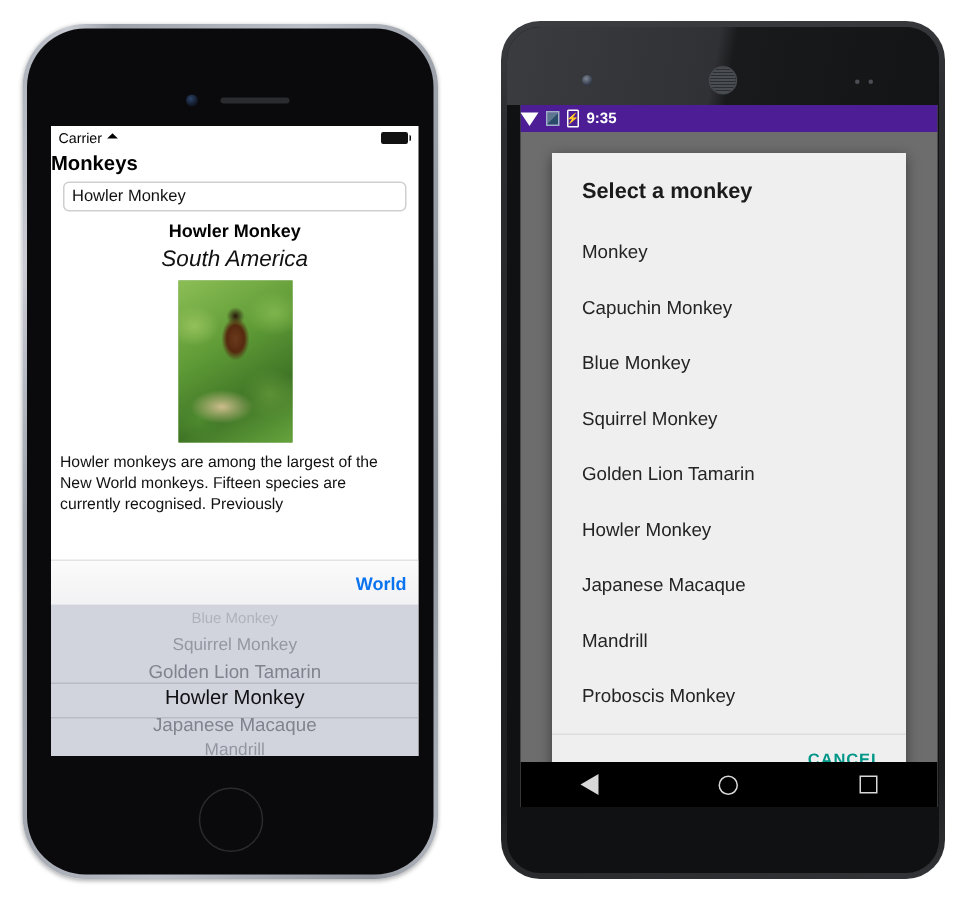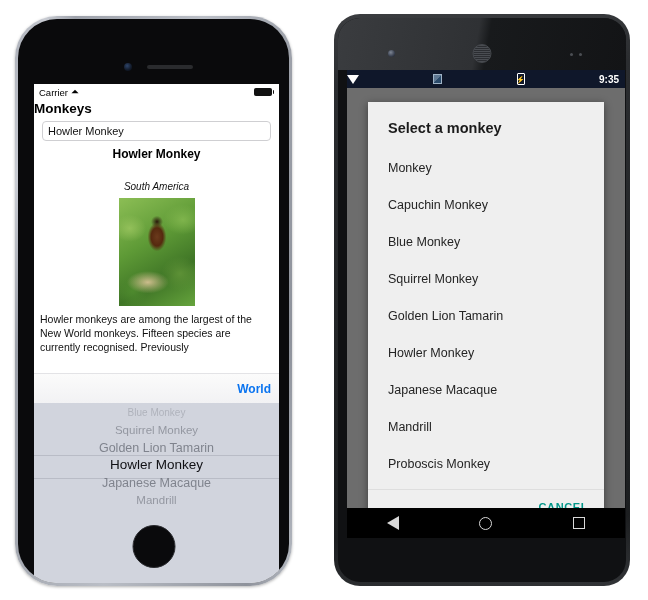--- a/index.html
+++ b/index.html
@@ -32,21 +32,21 @@
     width: 8px; height: 8px; border-radius: 50%;
     background: radial-gradient(circle at 40% 35%, #2e4469 0%, #141d2e 55%, #05070c 100%);
   }
   .ip-speaker {
     position: absolute; left: 129px; top: 46px;
     width: 46px; height: 4px; border-radius: 2px;
     background: #2a2b2e;
   }
   .ip-screen {
     position: absolute; left: 16px; top: 65px;
-    width: 245px; height: 516px;
+    width: 245px; height: 420px;
     background: #ffffff;
     overflow: hidden;
   }
   .ip-home {
     position: absolute; left: 50%; top: 506px;
     transform: translateX(-50%);
     width: 43px; height: 43px; border-radius: 50%;
     border: 1px solid #2a2b2f;
     background: #0a0a0c;
   }
@@ -79,21 +79,21 @@
 
   .ios-field {
     margin: 1px 8px 0 8px; height: 20px;
     border: 1px solid #cfcfd2; border-radius: 4px;
     background: #fff; display: flex; align-items: center;
     padding: 0 5px; font-size: 11px; color: #111;
   }
 
   .ios-detail { padding: 6px 0 0 0; text-align: center; }
   .ios-name { font-size: 12px; font-weight: bold; color: #000; }
-  .ios-region { font-size: 10px; font-style: italic; color: #111; margin-top: 20px; }
+  .ios-region { font-size: 15px; font-style: italic; color: #111; margin-top: 3px; }
 
   .ios-photo {
     width: 76px; height: 108px; margin: 6px auto 0 auto;
     background:
       radial-gradient(ellipse 13px 20px at 50% 36%, #6b3a1c 0%, #56290f 45%, rgba(86,41,15,0) 72%),
       radial-gradient(ellipse 8px 8px at 50% 22%, #2a160a 0%, rgba(42,22,10,0) 75%),
       radial-gradient(ellipse 30px 16px at 38% 78%, #cdbd8c 0%, rgba(205,189,140,0) 70%),
       radial-gradient(ellipse 22px 18px at 14% 28%, #93c05a 0%, rgba(147,192,90,0) 75%),
       radial-gradient(ellipse 26px 20px at 84% 20%, #7fb44c 0%, rgba(127,180,76,0) 75%),
       radial-gradient(ellipse 24px 22px at 80% 70%, #5d9136 0%, rgba(93,145,54,0) 78%),
@@ -161,22 +161,22 @@
   .and-sensors { position: absolute; right: 44px; top: 35px; display: flex; gap: 6px; }
   .and-sensors i { width: 3px; height: 3px; border-radius: 50%; background: #4b4e53; display: block; }
 
   .and-screen {
     position: absolute; left: 9px; top: 52px;
     width: 278px; height: 468px;
     background: #6d6d6d; overflow: hidden;
   }
 
   .and-status {
-    height: 18px; background: #0f172a;
-    display: flex; align-items: center; justify-content: space-between;
+    height: 18px; background: #4c1d95;
+    display: flex; align-items: center; justify-content: flex-start;
     gap: 5px; padding-right: 6px;
     color: #ffffff; font-size: 10px; font-weight: bold;
   }
   .st-wifi { width: 0; height: 0; border-left: 6px solid transparent; border-right: 6px solid transparent; border-top: 9px solid #fff; }
   .st-sig { width: 9px; height: 10px; background: linear-gradient(135deg,#5e7791 48%, #2b4b6b 52%); border: 1px solid #9fb3c6; }
   .st-batt { width: 8px; height: 12px; border: 1.5px solid #fff; border-radius: 1px; position: relative; display: flex; align-items: center; justify-content: center; }
   .st-batt::before { content: "\26A1"; font-size: 7px; color: #fff; line-height: 1; }
 
   .and-body { position: absolute; left: 0; right: 0; top: 18px; bottom: 0; background: #6d6d6d; padding-left: 28px; }
 

